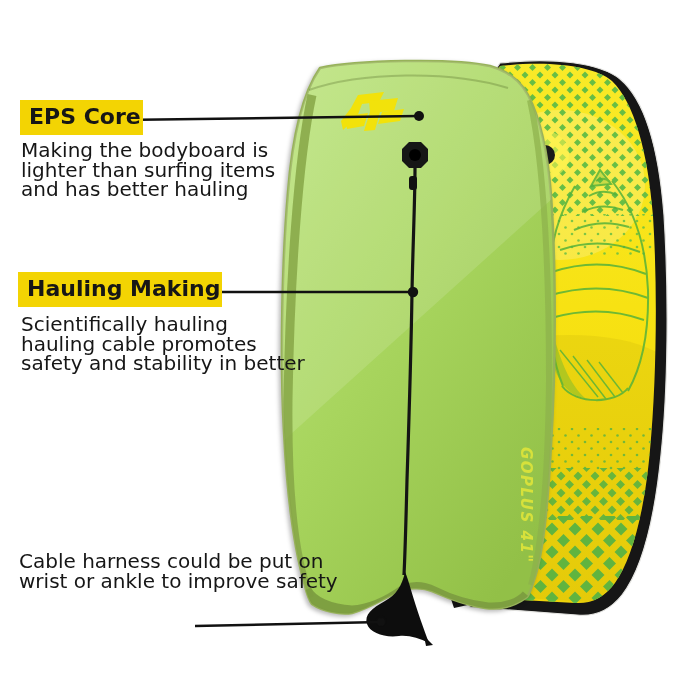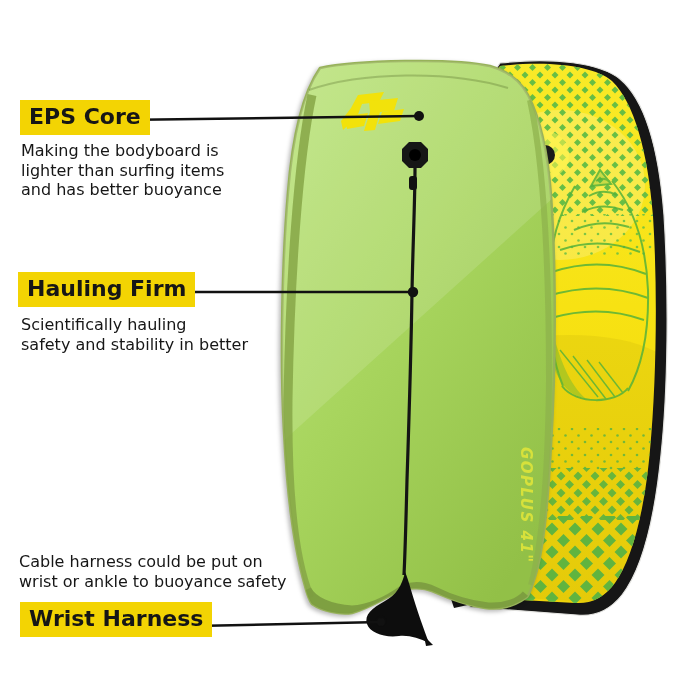--- a/index.html
+++ b/index.html
@@ -1,22 +1,22 @@
 <!DOCTYPE html>
 <html style="--label_highlight: #F3D403; --body_text: #161616; --board_green: #A6D35C; --board_green_light: #B9E27B; --board_green_dark: #7C9D40; --board_rim: #8FAC52; --board_yellow: #F6DF10; --board_yellow_light: #F9EA28; --pattern_green: #5FBC45; --shell_green: #56B23A; --rail_black: #161616; --logo_yellow: #F2E20B; --brand_text_color: #DFE53A; --line_black: #111111;"><head>
 <meta charset="utf-8">
 <style>
   html,body{margin:0;padding:0;background:#fff;}
   .stage{position:relative;width:700px;height:700px;overflow:hidden;background:#fff;
          font-family:"DejaVu Sans","Liberation Sans",sans-serif;}
   .stage svg{position:absolute;left:0;top:0;}
   .tag{display:inline-block;background:var(--label_highlight,#F3D403);color:var(--body_text,#161616);
-       font-weight:bold;font-size:22px;line-height:1.15;padding:4px 9px 6px 9px;white-space:nowrap;}
+       font-weight:bold;font-size:22px;line-height:1.15;padding:4px 2px 6px 9px;white-space:nowrap;}
   .ann{position:absolute;}
-  .desc{position:absolute;color:var(--body_text,#161616);font-size:16px;line-height:19.5px;white-space:nowrap;}
+  .desc{position:absolute;color:var(--body_text,#161616);font-size:20px;line-height:19.5px;white-space:nowrap;}
   .board-base{filter:drop-shadow(-2px 2px 2px rgba(0,0,0,.28));}
   .pat-d{fill:var(--pattern_green,#5FBC45);}
   .shell{stroke:var(--shell_green,#56B23A);fill:none;stroke-width:2;opacity:.85;}
   .leader{stroke:var(--line_black,#111111);stroke-width:2.4;}
   .leader-dot{fill:var(--line_black,#111111);}
 </style>
 </head>
 <body>
 
 <div class="stage">
@@ -160,32 +160,30 @@
     <circle class="leader-dot" cx="381" cy="622" r="4"></circle>
   </g>
 </svg>
 
   <div class="ann" style="left:20px;top:100px">
     <span class="tag">EPS Core</span>
   </div>
   <div class="desc" style="left:21px;top:141px">
     <div>Making the bodyboard is</div>
     <div>lighter than surfing items</div>
-    <div>and has better buoyance</div>
+    <div>and has better hauling</div>
   </div>
 
   <div class="ann" style="left:18px;top:272px">
-    <span class="tag">Hauling Firm</span>
+    <span class="tag">Hauling Making</span>
   </div>
   <div class="desc" style="left:21px;top:315px">
     <div>Scientifically hauling</div>
+    <div>hauling cable promotes</div>
     <div>safety and stability in better</div>
   </div>
 
   <div class="desc" style="left:19px;top:552px">
     <div>Cable harness could be put on</div>
-    <div>wrist or ankle to buoyance safety</div>
-  </div>
-  <div class="ann" style="left:20px;top:602px">
-    <span class="tag">Wrist Harness</span>
+    <div>wrist or ankle to improve safety</div>
   </div>
 
 </div>
 
 </body></html>

